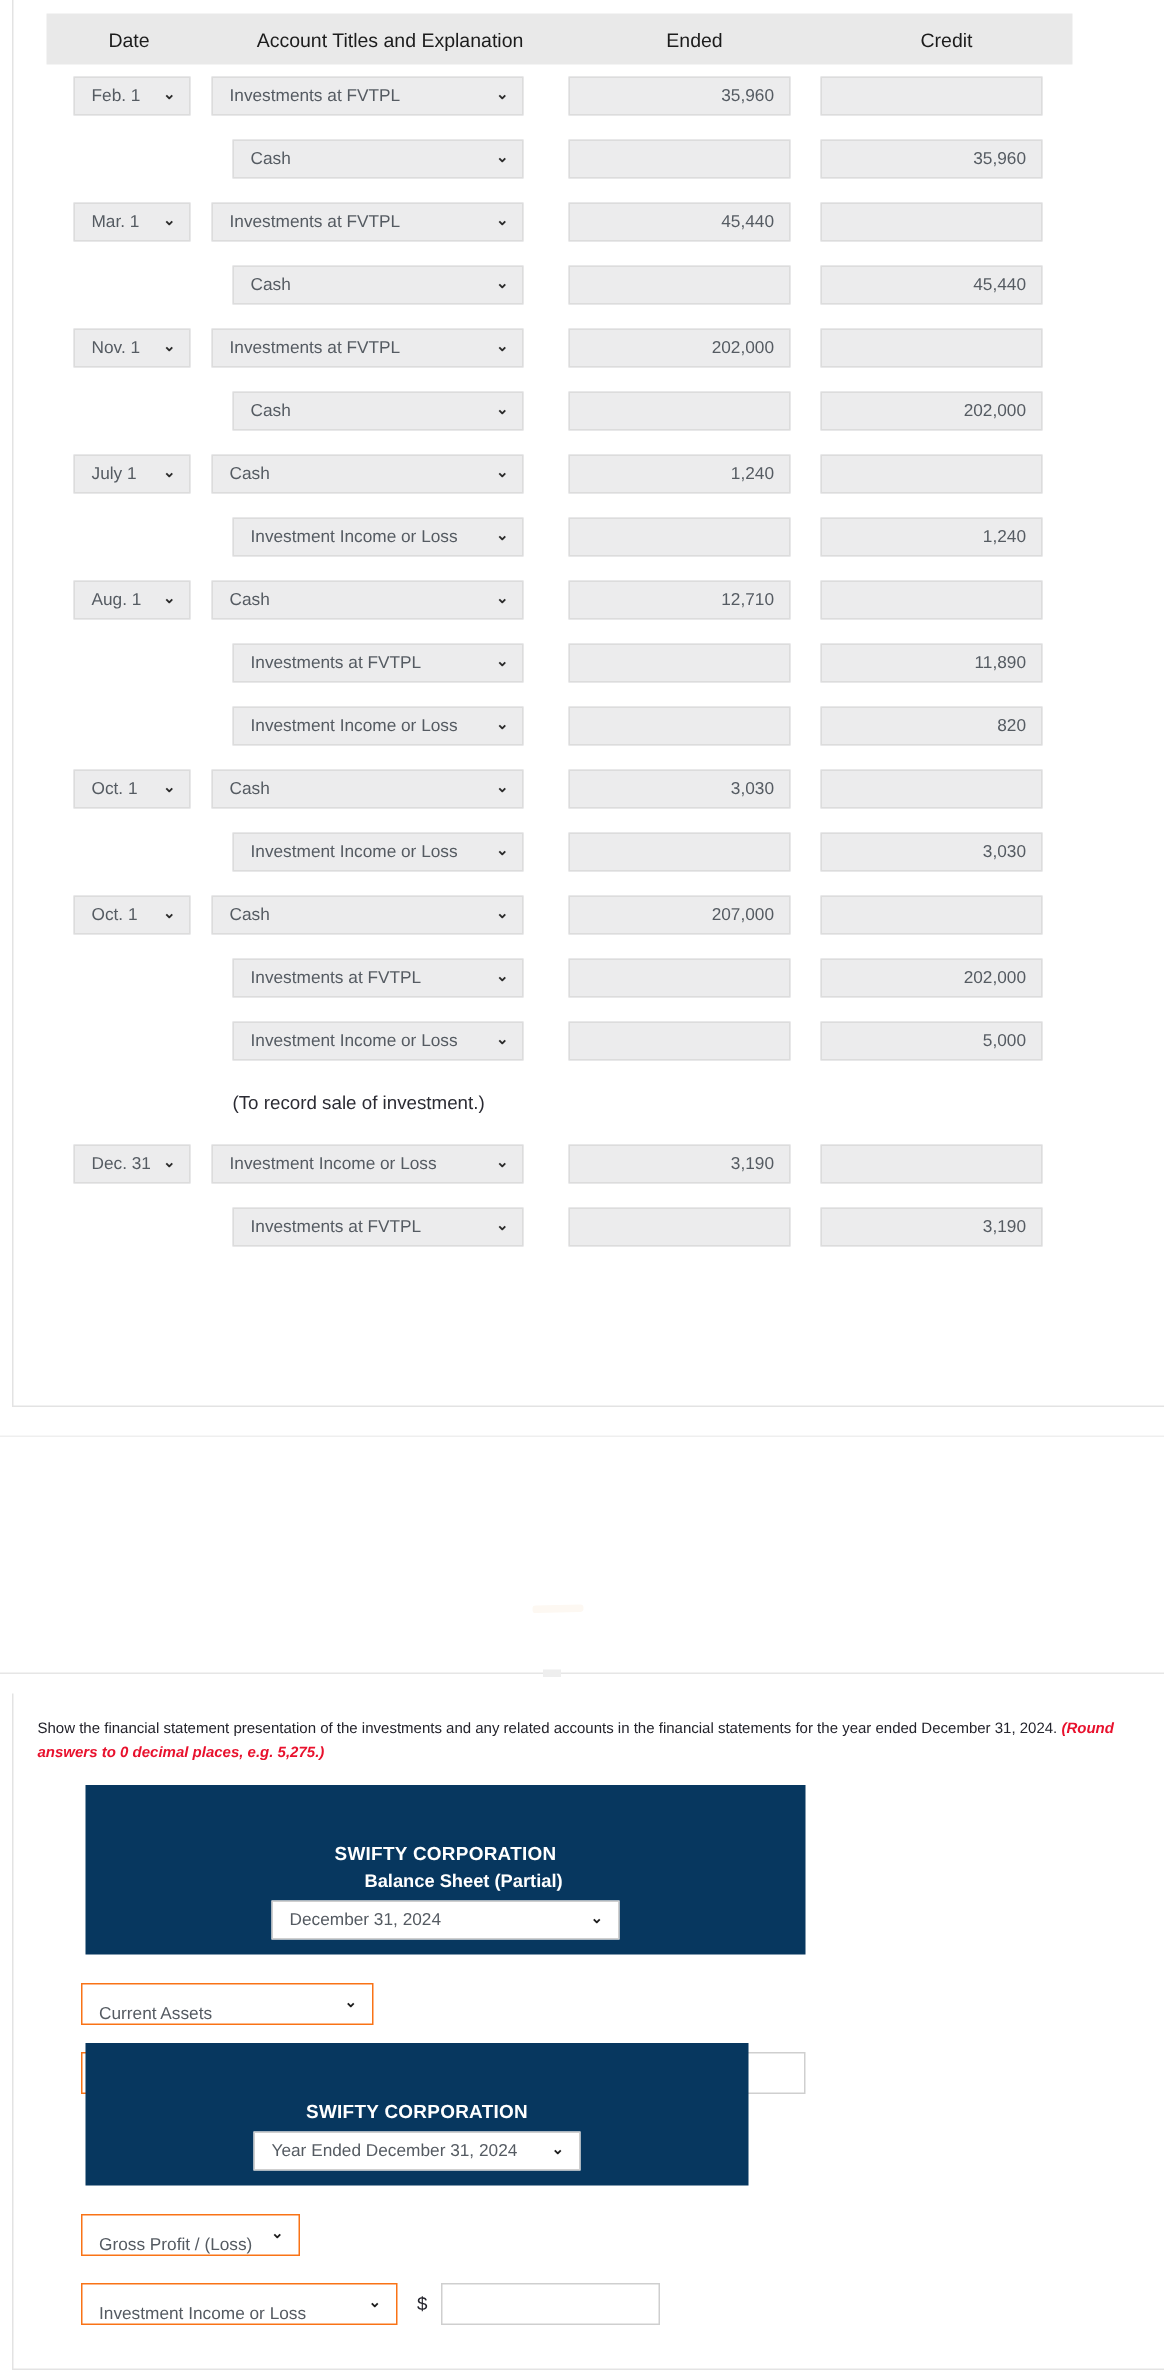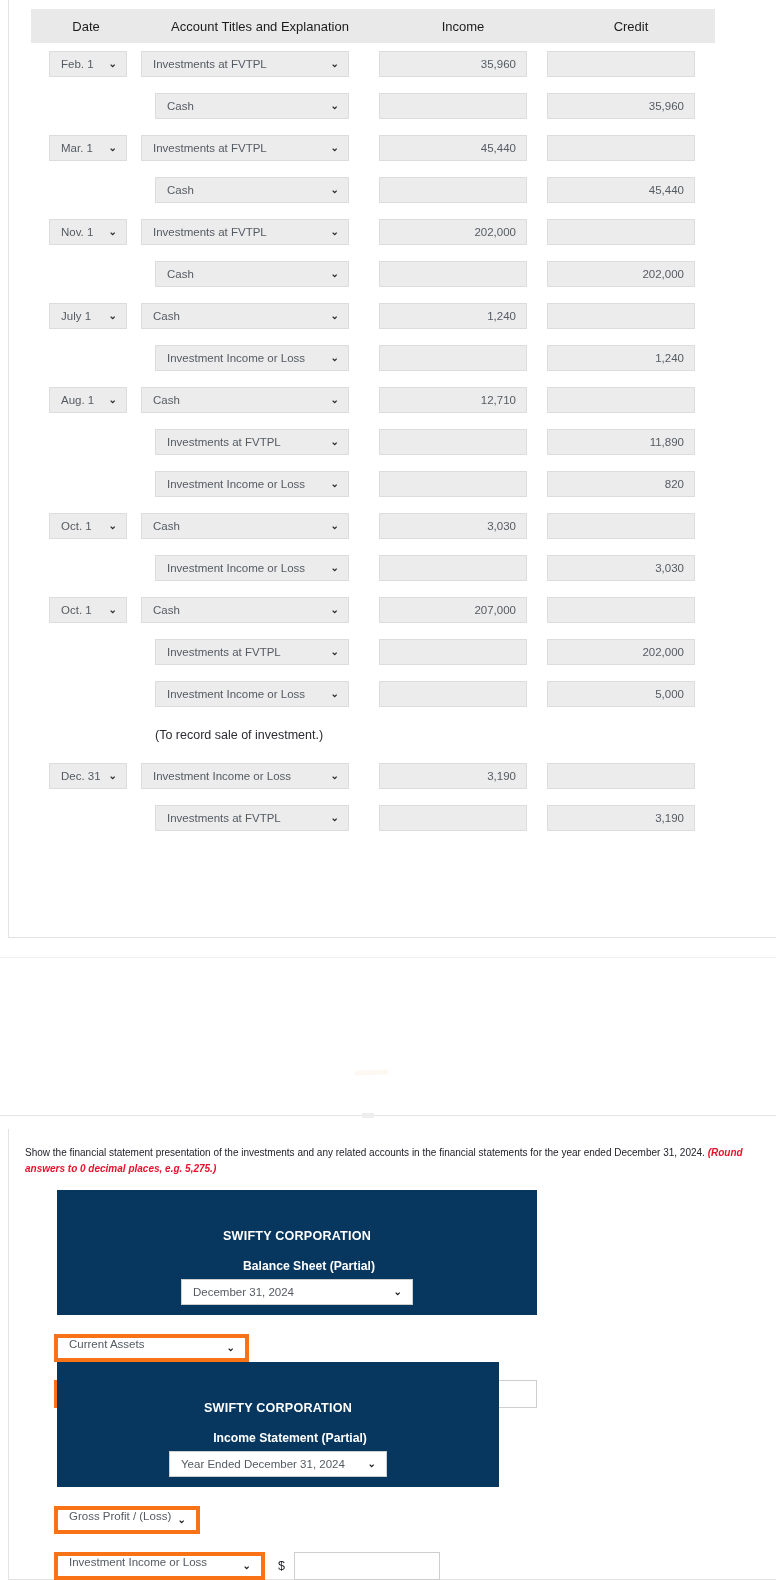--- a/index.html
+++ b/index.html
@@ -88,55 +88,55 @@
   .instr .red {
     color: #e8112d; font-weight: bold; font-style: italic;
   }
 
   .stmt { position: absolute; }
   .banner {
     background: #07375f; color: #fff; text-align: center;
     padding: 9px 0 10px 0;
   }
   .banner .l1 { font-size: 12.6px; font-weight: bold; letter-spacing: .2px; margin-top: 30px; }
-  .banner .l2 { font-size: 12.2px; font-weight: bold; margin-top: 16px; padding-left: 24px; }
+  .banner .l2 { font-size: 12.2px; font-weight: bold; margin-top: 4px; padding-left: 24px; }
   .banner-sel {
     margin: 6px auto 0 auto; background: #fff; border: 1px solid #cfcfcf;
     height: 26px; position: relative; display: flex; align-items: center;
     font-size: 11.5px; color: #555b62; padding-left: 11px;
   }
   .banner-sel .chev {
     position: absolute; right: 10px; top: 50%; transform: translateY(-50%);
     font-size: 10px; color: #1c1c1c; font-weight: bold; line-height: 1;
   }
 
   .wsel {
-    background: #fff; border: 4px solid #f97316; height: 28px; position: relative;
-    display: flex; align-items: flex-start; font-size: 11.5px; color: #555b62;
+    background: #fff; border: 1px solid #f97316; height: 28px; position: relative;
+    display: flex; align-items: flex-end; font-size: 11.5px; color: #555b62;
     padding-left: 11px;
   }
   .wsel .chev {
     position: absolute; right: 10px; top: 50%; transform: translateY(-50%);
     font-size: 10px; color: #1c1c1c; font-weight: bold; line-height: 1;
   }
   .line-row { display: flex; align-items: center; }
   .dollar { font-size: 12.5px; color: #23232b; margin: 0 9px 0 13px; }
   .textbox {
     background: #fff; border: 1px solid #cfcfcf; height: 28px; width: 146px;
   }
 </style>
 </head>
 <body>
 
 <div class="panel" id="journal-panel">
   <div class="jt">
     <div class="jt-head">
       <div class="col-date">Date</div>
       <div class="col-acct">Account Titles and Explanation</div>
-      <div class="col-debit">Income</div>
+      <div class="col-debit">Ended</div>
       <div class="col-credit">Credit</div>
     </div>
     <div id="jt-body">
         <div class="jt-row">
           <div class="cell date">
             <div class="sel sel-date">
               <span>Feb. 1</span>
               <span class="chev">⌄</span>
             </div>
           </div>
@@ -484,21 +484,20 @@
         <span class="chev">⌄</span>
       </div>
       <span class="dollar">$</span>
       <div class="textbox"></div>
     </div>
   </div>
 
   <div class="stmt" style="left:48px; top:233px; width:442px;">
     <div class="banner">
       <div class="l1">SWIFTY CORPORATION</div>
-      <div class="l2">Income Statement (Partial)</div>
       <div class="banner-sel" style="width:218px;">
         <span>Year Ended December 31, 2024</span>
         <span class="chev">⌄</span>
       </div>
     </div>
 
     <div style="margin-top:19px; margin-left:-3px;">
       <div class="wsel" style="width:146px;">
         <span>Gross Profit / (Loss)</span>
         <span class="chev">⌄</span>

